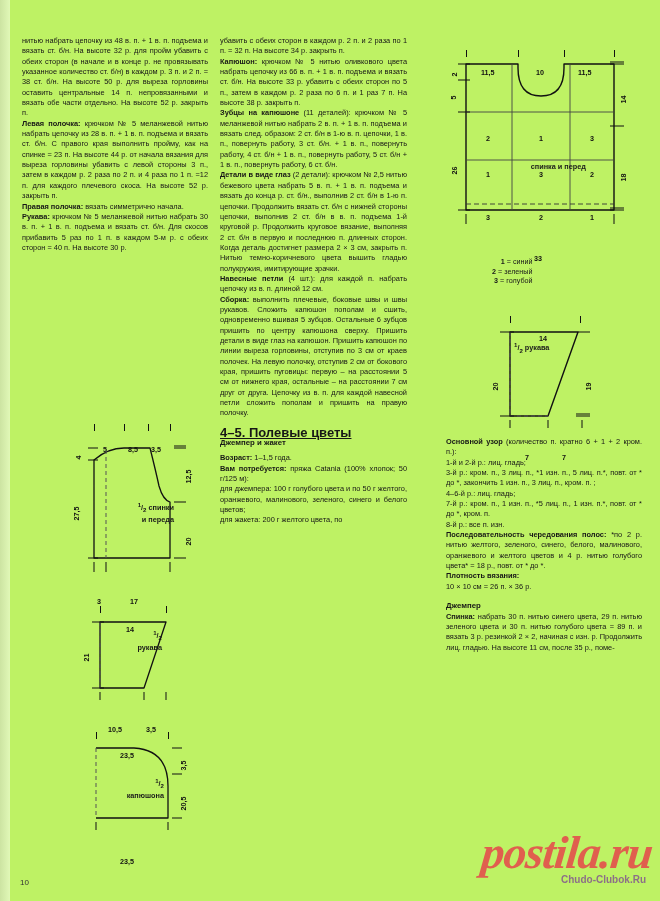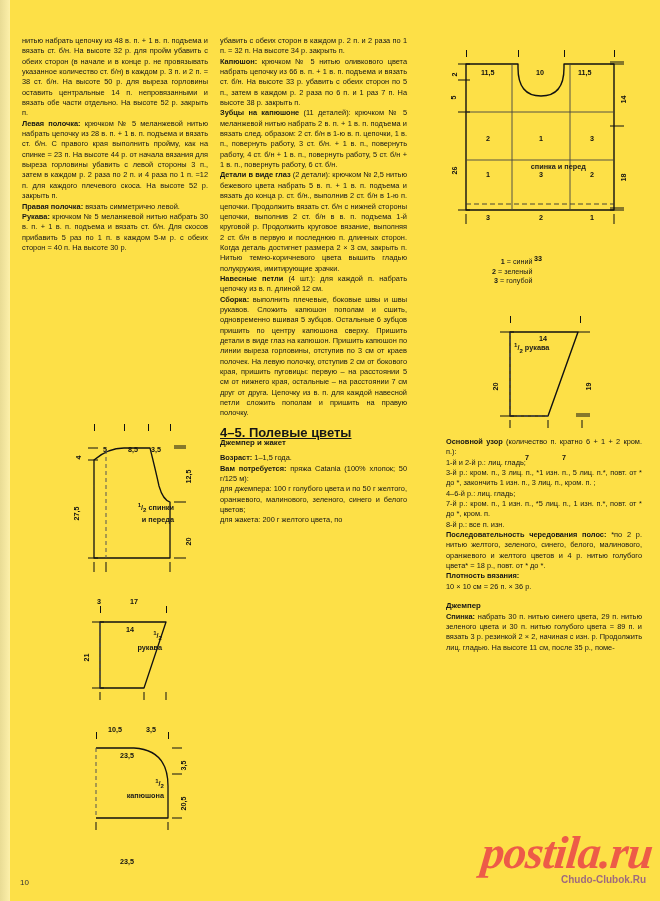--- a/index.html
+++ b/index.html
@@ -11,21 +11,21 @@
     width: 660px;
     height: 901px;
     position: relative;
     overflow: hidden;
     font-family: "Liberation Sans", sans-serif;
     color: #1a1a1a;
   }
   .page {
     position: absolute;
     inset: 0;
-    background: #fde047;
+    background: #bef264;
   }
   
   .col {
     position: absolute;
     top: 36px;
     font-size: 7.4px;
     line-height: 10.35px;
     text-align: justify;
     color: #161616;
   }
@@ -135,21 +135,21 @@
 
 <div class="page">
   <div class="scan-edge"></div>
 
   <div class="col col-1">
     <p>нитью набрать цепочку из 48 в. п. + 1 в. п. подъема и вязать ст. б/н. На высоте 32 р. для пройм убавить с обеих сторон (в начале и в конце р. не провязывать указанное количество ст. б/н) в каждом р. 3 п. и 2 п. = 38 ст. б/н. На высоте 50 р. для выреза горловины оставить центральные 14 п. непровязанными и вязать обе части отдельно. На высоте 52 р. закрыть п.</p>
     <p>
       <b>Левая полочка:</b><span> крючком № 5 меланжевой нитью набрать цепочку из 28 в. п. + 1 в. п. подъема и вязать ст. б/н. С правого края выполнить пройму, как на спинке = 23 п. На высоте 44 р. от начала вязания для выреза горловины убавить с левой стороны 3 п., затем в каждом р. 2 раза по 2 п. и 4 раза по 1 п. =12 п. для каждого плечевого скоса. На высоте 52 р. закрыть п.</span>
     </p>
     <p>
-      <b>Правая полочка:</b><span> вязать симметрично левой.</span>
+      <b>Правая полочка:</b><span> вязать симметрично начала.</span>
     </p>
     <p>
       <b>Рукава:</b><span> крючком № 5 меланжевой нитью набрать 30 в. п. + 1 в. п. подъема и вязать ст. б/н. Для скосов прибавить 5 раз по 1 п. в каждом 5-м р. с обеих сторон = 40 п. На высоте 30 р.</span>
     </p>
   </div>
 
   <div class="diagram" style="left:62px; top:424px; width:150px; height:160px;">
 
     <div class="tick tick-v" style="left:32px; top:0;"></div>
     <div class="tick tick-v" style="left:62px; top:0;"></div>

